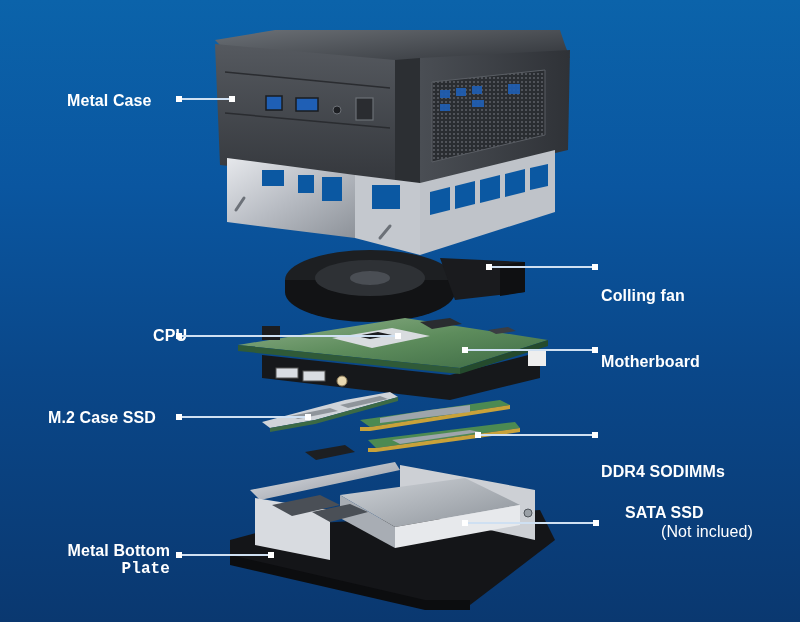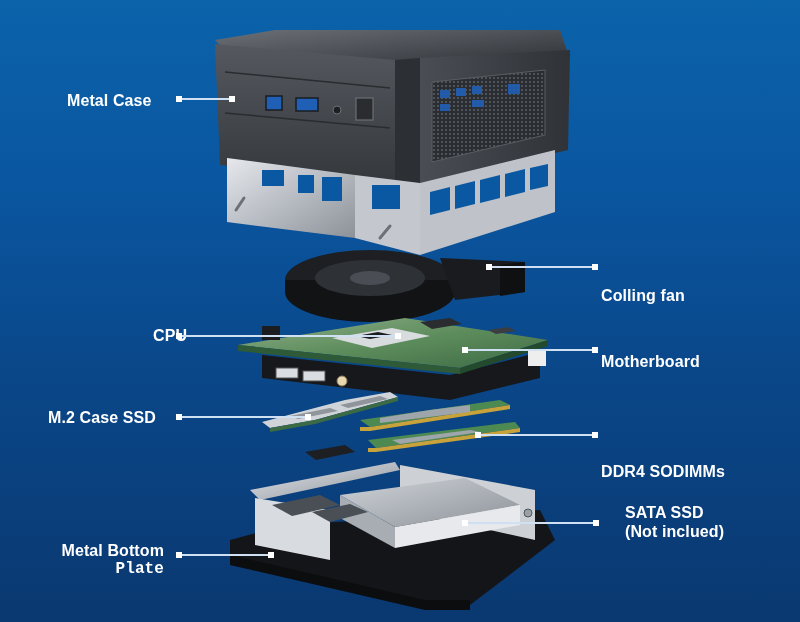--- a/index.html
+++ b/index.html
@@ -7,21 +7,21 @@
       width:800px; height:622px; overflow:hidden; position:relative;
       background: linear-gradient(180deg, #0b63aa 0%, #0a56a0 30%, #0a4789 60%, #0a3870 100%);
       font-family: "Liberation Sans", sans-serif;
     }
     .stage { position:absolute; left:0; top:0; width:800px; height:622px; }
     .label {
       position:absolute; color:#ffffff; font-weight:bold; font-size:16px;
       line-height:19px; white-space:nowrap; letter-spacing:0.1px;
     }
     .label.right { text-align:right; }
-    .label .sub { font-weight:bold; display:block; }
+    .label .sub { font-weight:normal; display:block;margin-left:36px; }
     .leader { position:absolute; height:2px; background:#cfe0f2; }
     .dot { position:absolute; width:6px; height:6px; background:#ffffff; }
     svg { position:absolute; left:0; top:0; }
   </style>
 </head>
 <body>
 
 <div class="stage">
 
   <svg width="800" height="622" viewBox="0 0 800 622">
@@ -208,21 +208,21 @@
   <div class="label" style="left:601px; top:414px;margin-top:48px;">DDR4 SODIMMs</div>
 
   <div class="dot" style="left:462px; top:520px;"></div>
   <div class="leader" style="left:468px; top:522px; width:127px;"></div>
   <div class="dot" style="left:593px; top:520px;"></div>
   <div class="label" style="left:625px; top:503px;">
     <span>SATA SSD</span>
     <span class="sub">(Not inclued)</span>
   </div>
 
-  <div class="label right" style="left:52px; top:541px; width:112px;">
+  <div class="label right" style="left:58px; top:541px; width:112px;">
     <span style="display:block;">Metal Bottom</span>
     <span style="display:block;font-family:Liberation Mono, monospace;">Plate</span>
   </div>
   <div class="dot" style="left:176px; top:552px;"></div>
   <div class="leader" style="left:182px; top:554px; width:88px;"></div>
   <div class="dot" style="left:268px; top:552px;"></div>
 
 </div>
 
 </body></html>

